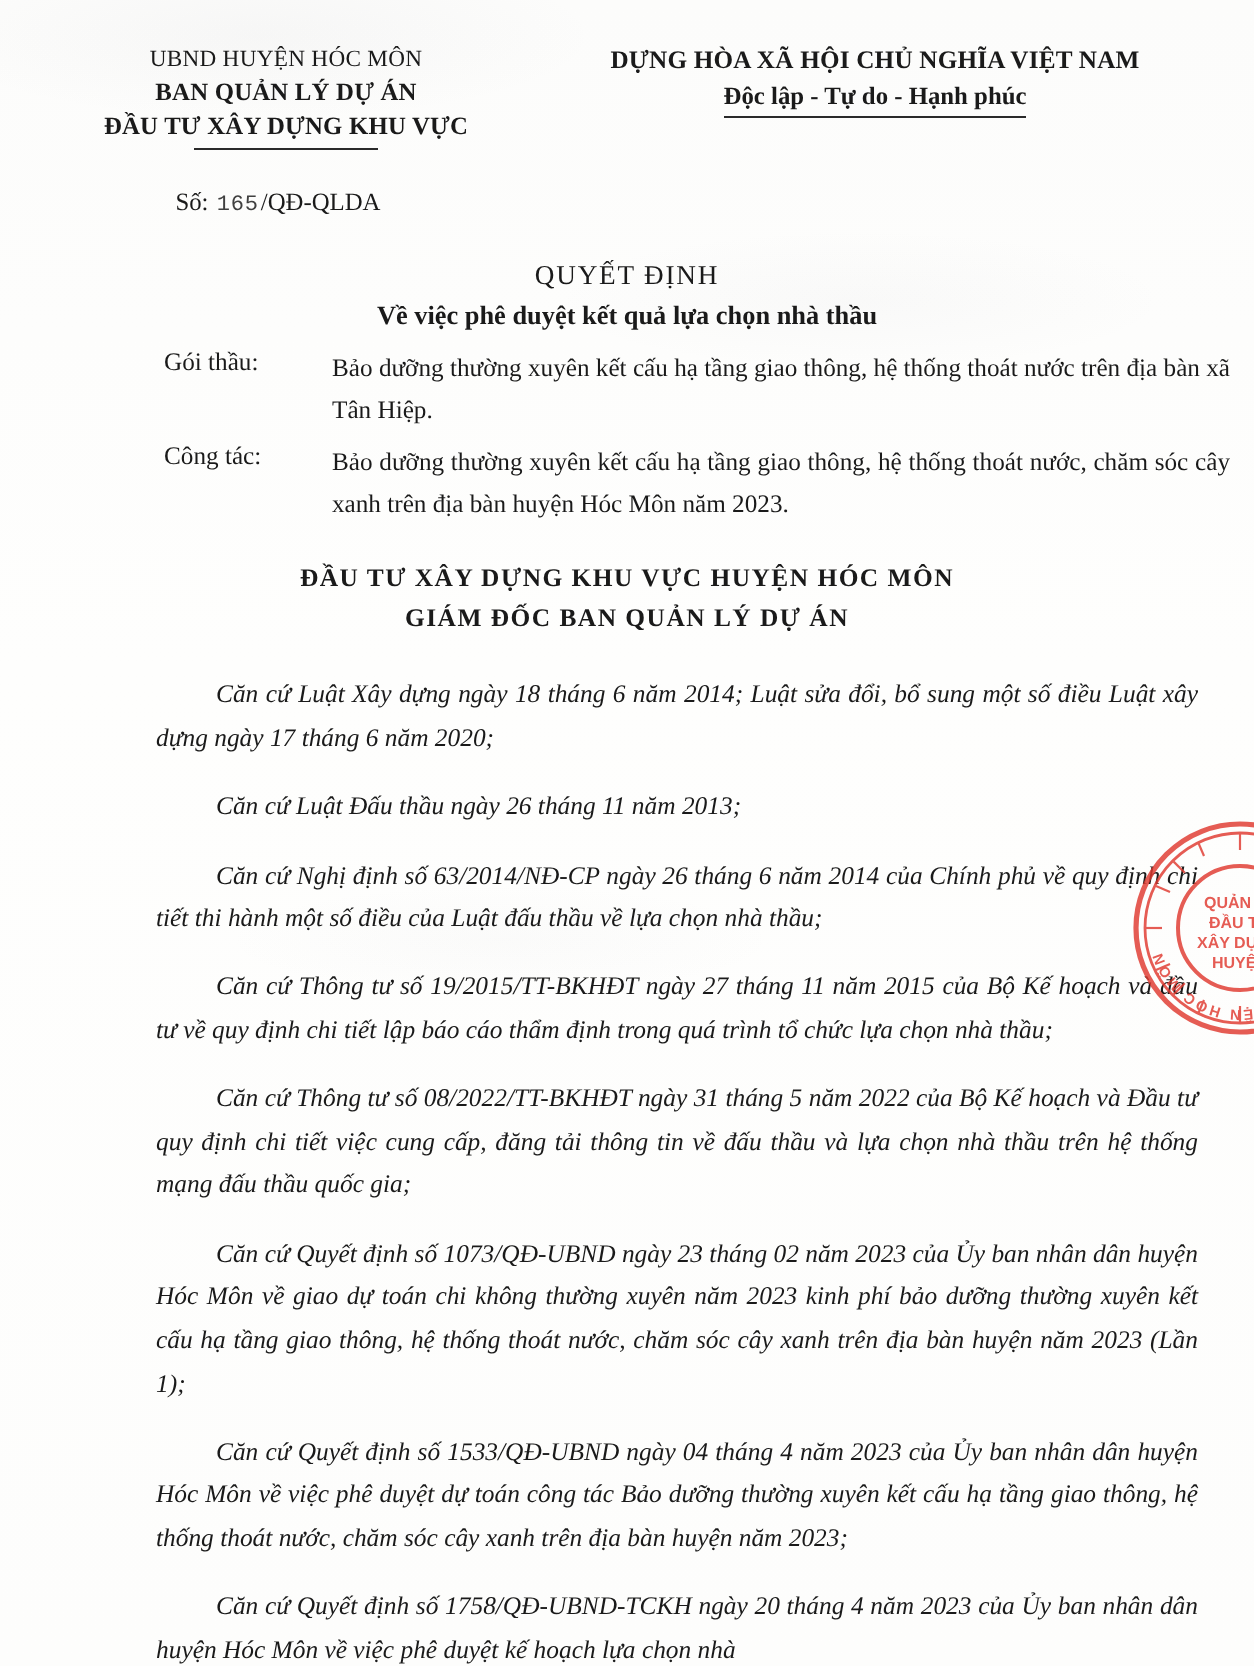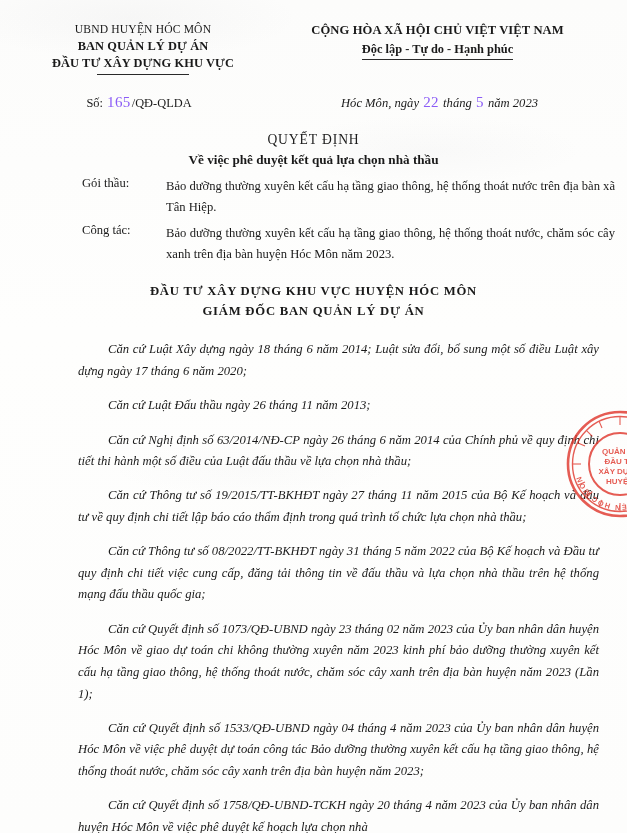--- a/index.html
+++ b/index.html
@@ -93,25 +93,25 @@
     font-size: 12.4px;
   }
   .date-cell {
     flex: 1;
     text-align: center;
     padding-right: 16px;
     font-size: 12.6px;
     font-style: italic;
   }
   .hw {
-    font-family: Liberation Serif, serif;
+    font-family: Liberation Mono, monospace;
     font-style: normal;
-    font-size: 15px;
+    font-size: 11px;
     letter-spacing: 0.4px;
-    color: #8b5cf6;
+    color: #404040;
     padding: 0 1px;
   }
 
   
   .title-block {
     text-align: center;
     margin-top: 19px;
   }
   .doc-title {
     font-size: 13.6px;
@@ -198,35 +198,32 @@
     <div class="header">
 
       <div class="hdr-left">
         <div class="hdr-line-1">UBND HUYỆN HÓC MÔN</div>
         <div class="hdr-line-b">BAN QUẢN LÝ DỰ ÁN</div>
         <div class="hdr-line-b">ĐẦU TƯ XÂY DỰNG KHU VỰC</div>
         <div class="rule-short"></div>
       </div>
 
       <div class="hdr-right">
-        <div class="hdr-nation">CỘNG HÒA XÃ HỘI CHỦ VIỆT VIỆT NAM</div>
+        <div class="hdr-nation">DỰNG HÒA XÃ HỘI CHỦ NGHĨA VIỆT NAM</div>
         <div><span class="hdr-motto">Độc lập - Tự do - Hạnh phúc</span></div>
       </div>
 
     </div>
 
     <div class="numdate">
 
       <div class="num-cell">
         <span>Số: </span><span class="hw">165</span><span>/QĐ-QLDA</span>
       </div>
 
-      <div class="date-cell">
-        <span>Hóc Môn, ngày </span><span class="hw">22</span><span> tháng </span><span class="hw">5</span><span> năm 2023</span>
-      </div>
 
     </div>
 
     <div class="title-block">
       <div class="doc-title">QUYẾT ĐỊNH</div>
       <div class="doc-subtitle">Về việc phê duyệt kết quả lựa chọn nhà thầu</div>
     </div>
 
     <div class="scope">
 

